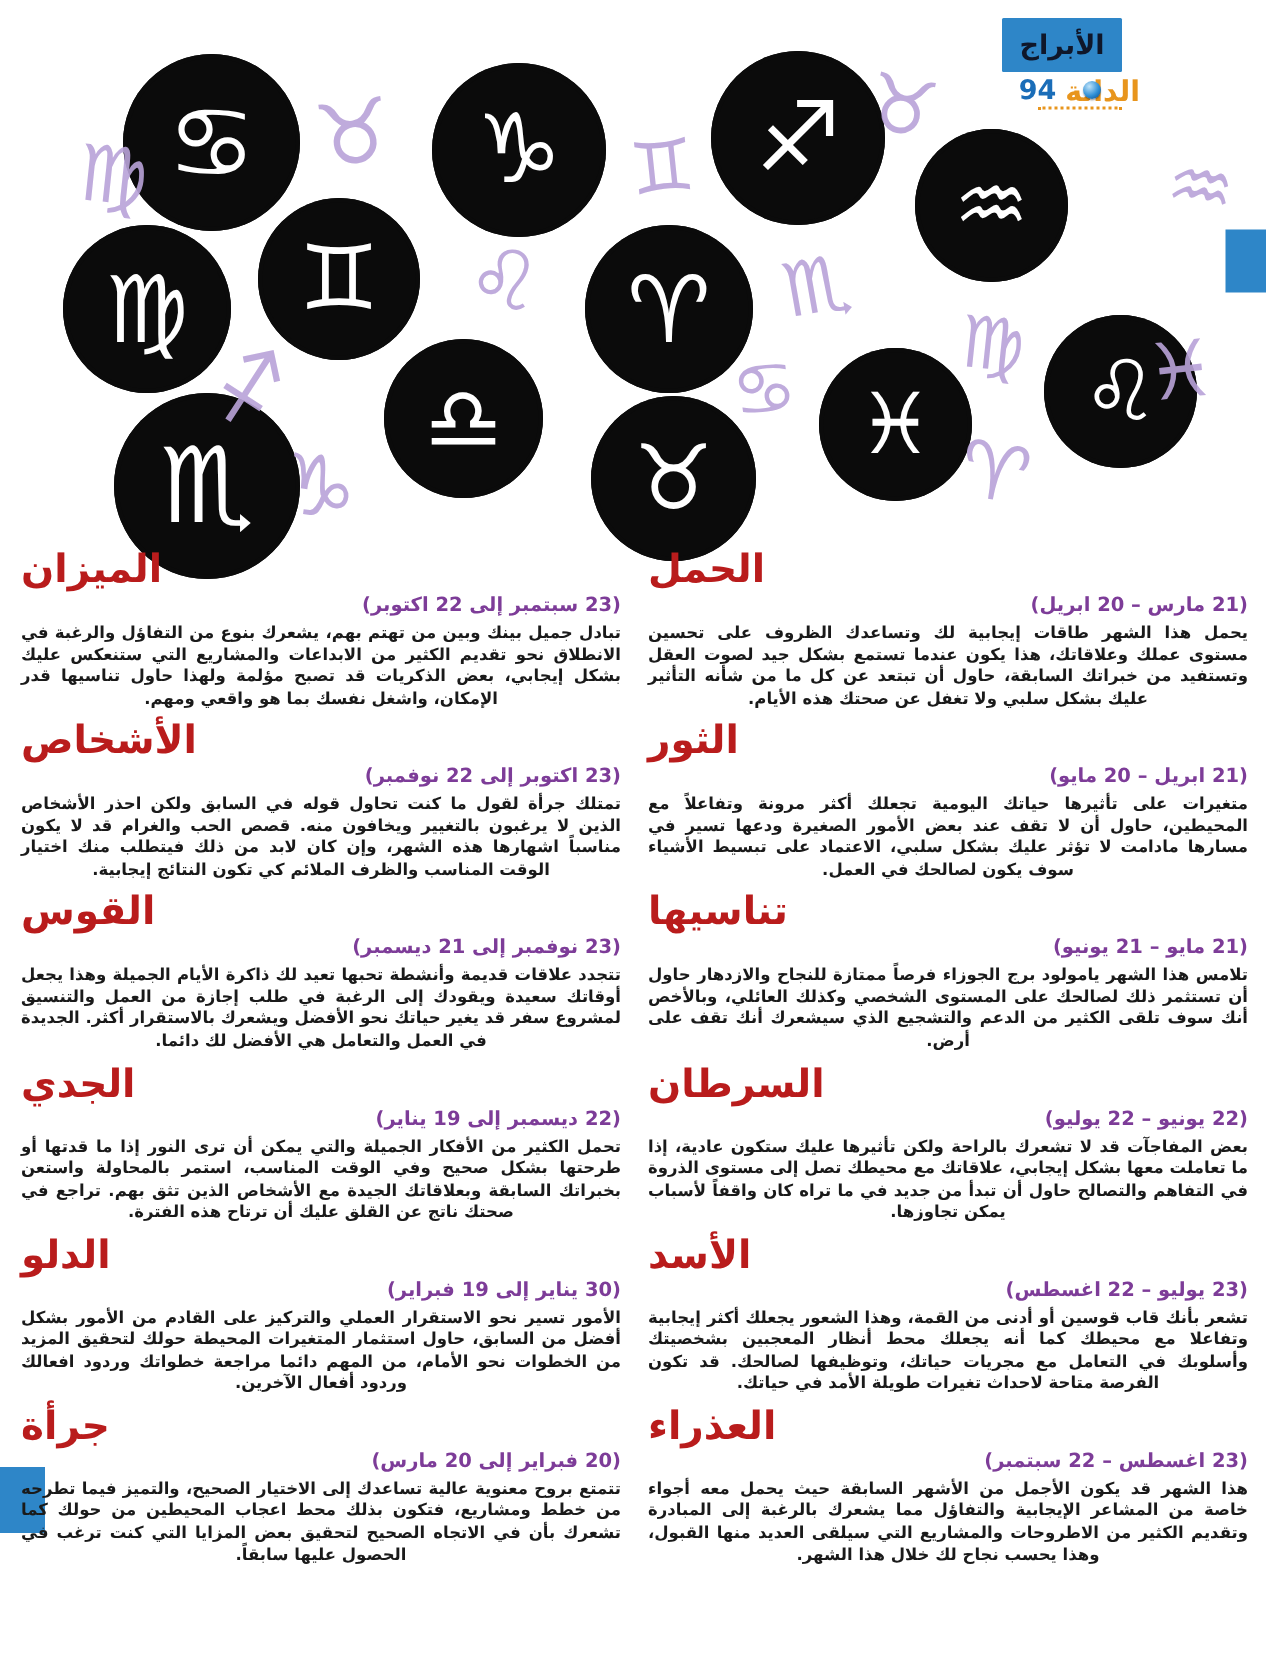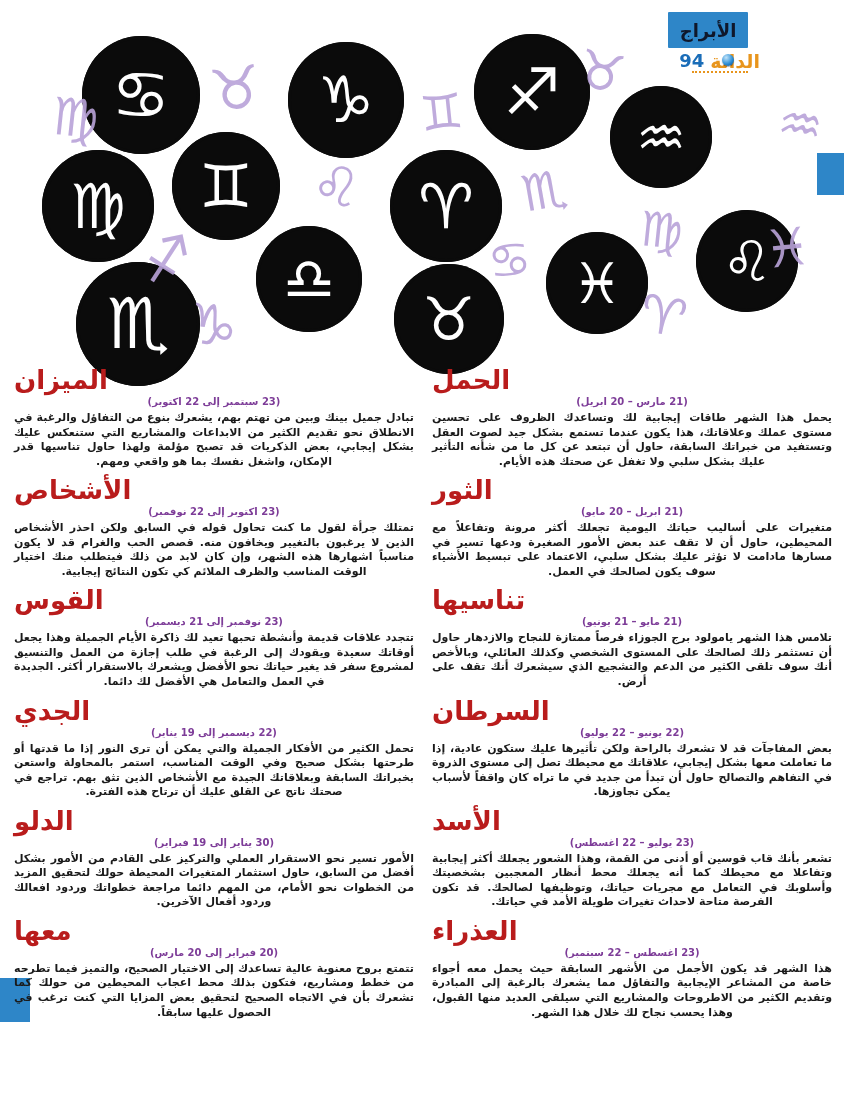--- a/index.html
+++ b/index.html
@@ -47,21 +47,21 @@
   }
   
   .col { position:absolute; top:366px; width:400px; }
   .col-right { right:14px; }
   .col-left  { left:14px; }
   .sign { margin-bottom:7px; }
   .sign-name {
     text-align:left; color:#b91c1c; font-size:26px; font-weight:bold; line-height:1.12;
   }
   .sign-dates {
-    text-align:center; color:#7d3c98; font-size:10px; font-weight:bold; margin-top:1px;
+    color:#7d3c98; font-size:13px; font-weight:bold; margin-top:1px;
   }
   .sign-text {
     margin-top:4px; color:#1a1a1a; font-size:11px; font-weight:bold;
     line-height:1.32; text-align:justify; text-align-last:center;
   }
 </style>
 </head>
 <body>
 
 <div class="page">
@@ -134,21 +134,21 @@
 
   <div class="col col-right">
     <section class="sign">
       <h2 class="sign-name">الحمل</h2>
       <div class="sign-dates">(21 مارس – 20 ابريل)</div>
       <p class="sign-text">يحمل هذا الشهر طاقات إيجابية لك وتساعدك الظروف على تحسين مستوى عملك وعلاقاتك، هذا يكون عندما تستمع بشكل جيد لصوت العقل وتستفيد من خبراتك السابقة، حاول أن تبتعد عن كل ما من شأنه التأثير عليك بشكل سلبي ولا تغفل عن صحتك هذه الأيام.</p>
     </section>
     <section class="sign">
       <h2 class="sign-name">الثور</h2>
       <div class="sign-dates">(21 ابريل – 20 مايو)</div>
-      <p class="sign-text">متغيرات على أساليب حياتك اليومية تجعلك أكثر مرونة وتفاعلاً مع المحيطين، حاول أن لا تقف عند بعض الأمور الصغيرة ودعها تسير في مسارها مادامت لا تؤثر عليك بشكل سلبي، الاعتماد على تبسيط الأشياء سوف يكون لصالحك في العمل.</p>
+      <p class="sign-text">متغيرات على تأثيرها حياتك اليومية تجعلك أكثر مرونة وتفاعلاً مع المحيطين، حاول أن لا تقف عند بعض الأمور الصغيرة ودعها تسير في مسارها مادامت لا تؤثر عليك بشكل سلبي، الاعتماد على تبسيط الأشياء سوف يكون لصالحك في العمل.</p>
     </section>
     <section class="sign">
       <h2 class="sign-name">تناسيها</h2>
       <div class="sign-dates">(21 مايو – 21 يونيو)</div>
       <p class="sign-text">تلامس هذا الشهر يامولود برج الجوزاء فرصاً ممتازة للنجاح والازدهار حاول أن تستثمر ذلك لصالحك على المستوى الشخصي وكذلك العائلي، وبالأخص أنك سوف تلقى الكثير من الدعم والتشجيع الذي سيشعرك أنك تقف على أرض.</p>
     </section>
     <section class="sign">
       <h2 class="sign-name">السرطان</h2>
       <div class="sign-dates">(22 يونيو – 22 يوليو)</div>
       <p class="sign-text">بعض المفاجآت قد لا تشعرك بالراحة ولكن تأثيرها عليك ستكون عادية، إذا ما تعاملت معها بشكل إيجابي، علاقاتك مع محيطك تصل إلى مستوى الذروة في التفاهم والتصالح حاول أن تبدأ من جديد في ما تراه كان واقفاً لأسباب يمكن تجاوزها.</p>
@@ -185,19 +185,19 @@
       <h2 class="sign-name">الجدي</h2>
       <div class="sign-dates">(22 ديسمبر إلى 19 يناير)</div>
       <p class="sign-text">تحمل الكثير من الأفكار الجميلة والتي يمكن أن ترى النور إذا ما قدتها أو طرحتها بشكل صحيح وفي الوقت المناسب، استمر بالمحاولة واستعن بخبراتك السابقة وبعلاقاتك الجيدة مع الأشخاص الذين تثق بهم. تراجع في صحتك ناتج عن القلق عليك أن ترتاح هذه الفترة.</p>
     </section>
     <section class="sign">
       <h2 class="sign-name">الدلو</h2>
       <div class="sign-dates">(30 يناير إلى 19 فبراير)</div>
       <p class="sign-text">الأمور تسير نحو الاستقرار العملي والتركيز على القادم من الأمور بشكل أفضل من السابق، حاول استثمار المتغيرات المحيطة حولك لتحقيق المزيد من الخطوات نحو الأمام، من المهم دائما مراجعة خطواتك وردود افعالك وردود أفعال الآخرين.</p>
     </section>
     <section class="sign">
-      <h2 class="sign-name">معها</h2>
+      <h2 class="sign-name">جرأة</h2>
       <div class="sign-dates">(20 فبراير إلى 20 مارس)</div>
       <p class="sign-text">تتمتع بروح معنوية عالية تساعدك إلى الاختيار الصحيح، والتميز فيما تطرحه من خطط ومشاريع، فتكون بذلك محط اعجاب المحيطين من حولك كما تشعرك بأن في الاتجاه الصحيح لتحقيق بعض المزايا التي كنت ترغب في الحصول عليها سابقاً.</p>
     </section>
   </div>
 
 </div>
 
 </body></html>

